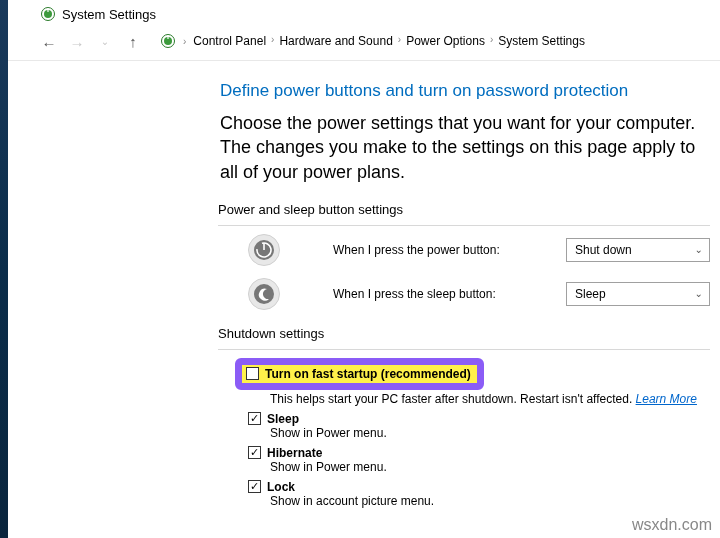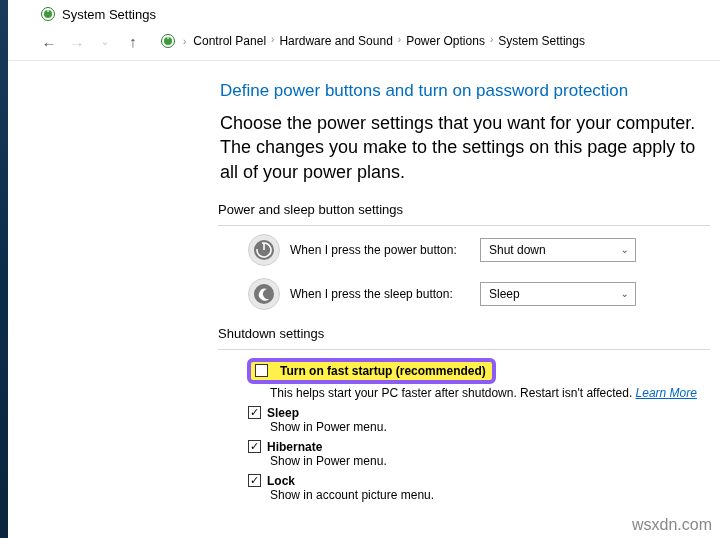--- a/index.html
+++ b/index.html
@@ -68,45 +68,46 @@
     }
     .group-divider {
       border-bottom: 1px solid #d8d8d8;
       margin: 2px 0 8px -2px;
     }
     .button-row {
       display: flex;
       align-items: center;
       gap: 10px;
       margin: 6px 0 12px 28px;
+      justify-content: space-between;
     }
     .round-icon {
       width: 32px; height: 32px;
       border-radius: 50%;
       background: #e8e8e8;
       display: inline-flex; align-items: center; justify-content: center;
       border: 1px solid #d0d0d0;
     }
     .row-label { font-size: 12px; width: 180px; }
     .combo {
-      width: 156px; height: 24px;
+      width: 144px; height: 24px;
       border: 1px solid #a0a0a0;
       display: flex; align-items: center; justify-content: space-between;
       padding: 0 6px 0 8px;
       font-size: 12px;
       background: #fff;
     }
     .combo span.caret { font-size: 10px; color: #555; }
     .highlight-box {
       background: #fff14a;
-      border: 4px solid #8b5cf6;
+      border: 7px solid #8b5cf6;
       border-radius: 6px;
       padding: 2px 6px 2px 4px;
-      display: inline-flex; align-items: center; gap: 12px;
-      margin-left: 27px;
+      display: inline-flex; align-items: center; gap: 6px;
+      margin-left: 15px;
     }
     .chk-row {
       display: flex; align-items: center; gap: 6px;
       margin-left: 28px;
       margin-top: 6px;
     }
     .chk {
       width: 13px; height: 13px;
       border: 1px solid #333;
       display: inline-flex; align-items: center; justify-content: center;

